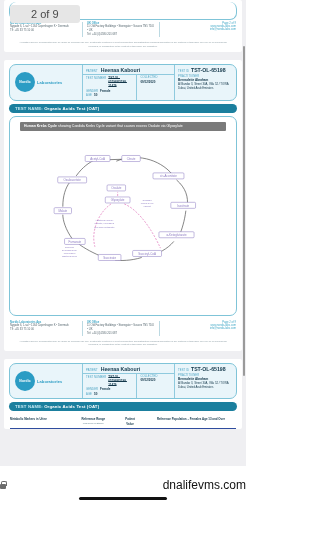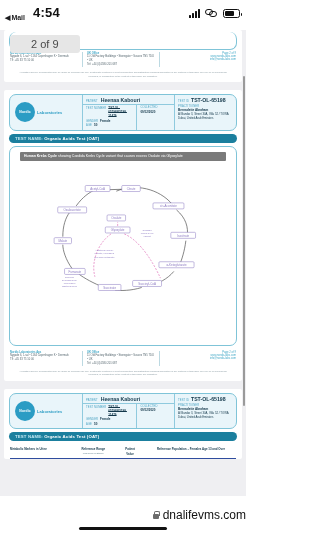--- a/index.html
+++ b/index.html
@@ -183,21 +183,21 @@
   
   .scrollbar {
     position:absolute; right:1px; top:46px;
     width:2px; height:330px; background:#9a9a9a; border-radius:1px;
     z-index:8;
   }
 
   
   .browserbar {
     position:relative; height:38px; width:100%;
-    background:#ffffff; display:flex; align-items:center; justify-content:flex-end;
+    background:#ffffff; display:flex; align-items:center; justify-content:space-between;
     gap:4px;
   }
   .lock {
     position:relative; width:6px; height:5px;
     background:#6b6b6b; border-radius:1px; margin-top:2px;
   }
   .lock::before{
     content:''; position:absolute; left:1px; top:-3px;
     width:4px; height:4px; border:1px solid #6b6b6b; border-bottom:none;
     border-radius:2px 2px 0 0;
@@ -206,42 +206,20 @@
   .home-indicator {
     position:absolute; bottom:4px; left:50%; transform:translateX(-50%);
     width:88px; height:3px; background:#111; border-radius:2px;
   }
 </style>
 </head>
 <body>
 
 <div id="screen">
 
-  <div class="statusbar">
-    <div class="back-app">
-      <span class="back-caret">◀</span>
-      <span>Mail</span>
-    </div>
-    <div class="clock">4:54</div>
-    <div class="status-right">
-      <span class="signal">
-          <i></i>
-          <i></i>
-          <i></i>
-          <i></i>
-        </span>
-      <span class="chain">
-          <span></span>
-          <span></span>
-        </span>
-      <span class="battery">
-          <i></i>
-        </span>
-    </div>
-  </div>
 
   <div class="content">
 
     <div class="scrollbar"></div>
 
     <div class="page-pill">2 of 9</div>
 
     <div class="page partial-top">
       <div style="height:18px;border:1px solid #7fc4d8;border-radius:7px;margin:2px 5px 0 5px;border-top:none;border-bottom-left-radius:7px;"></div>
       <div class="rep-footer">

